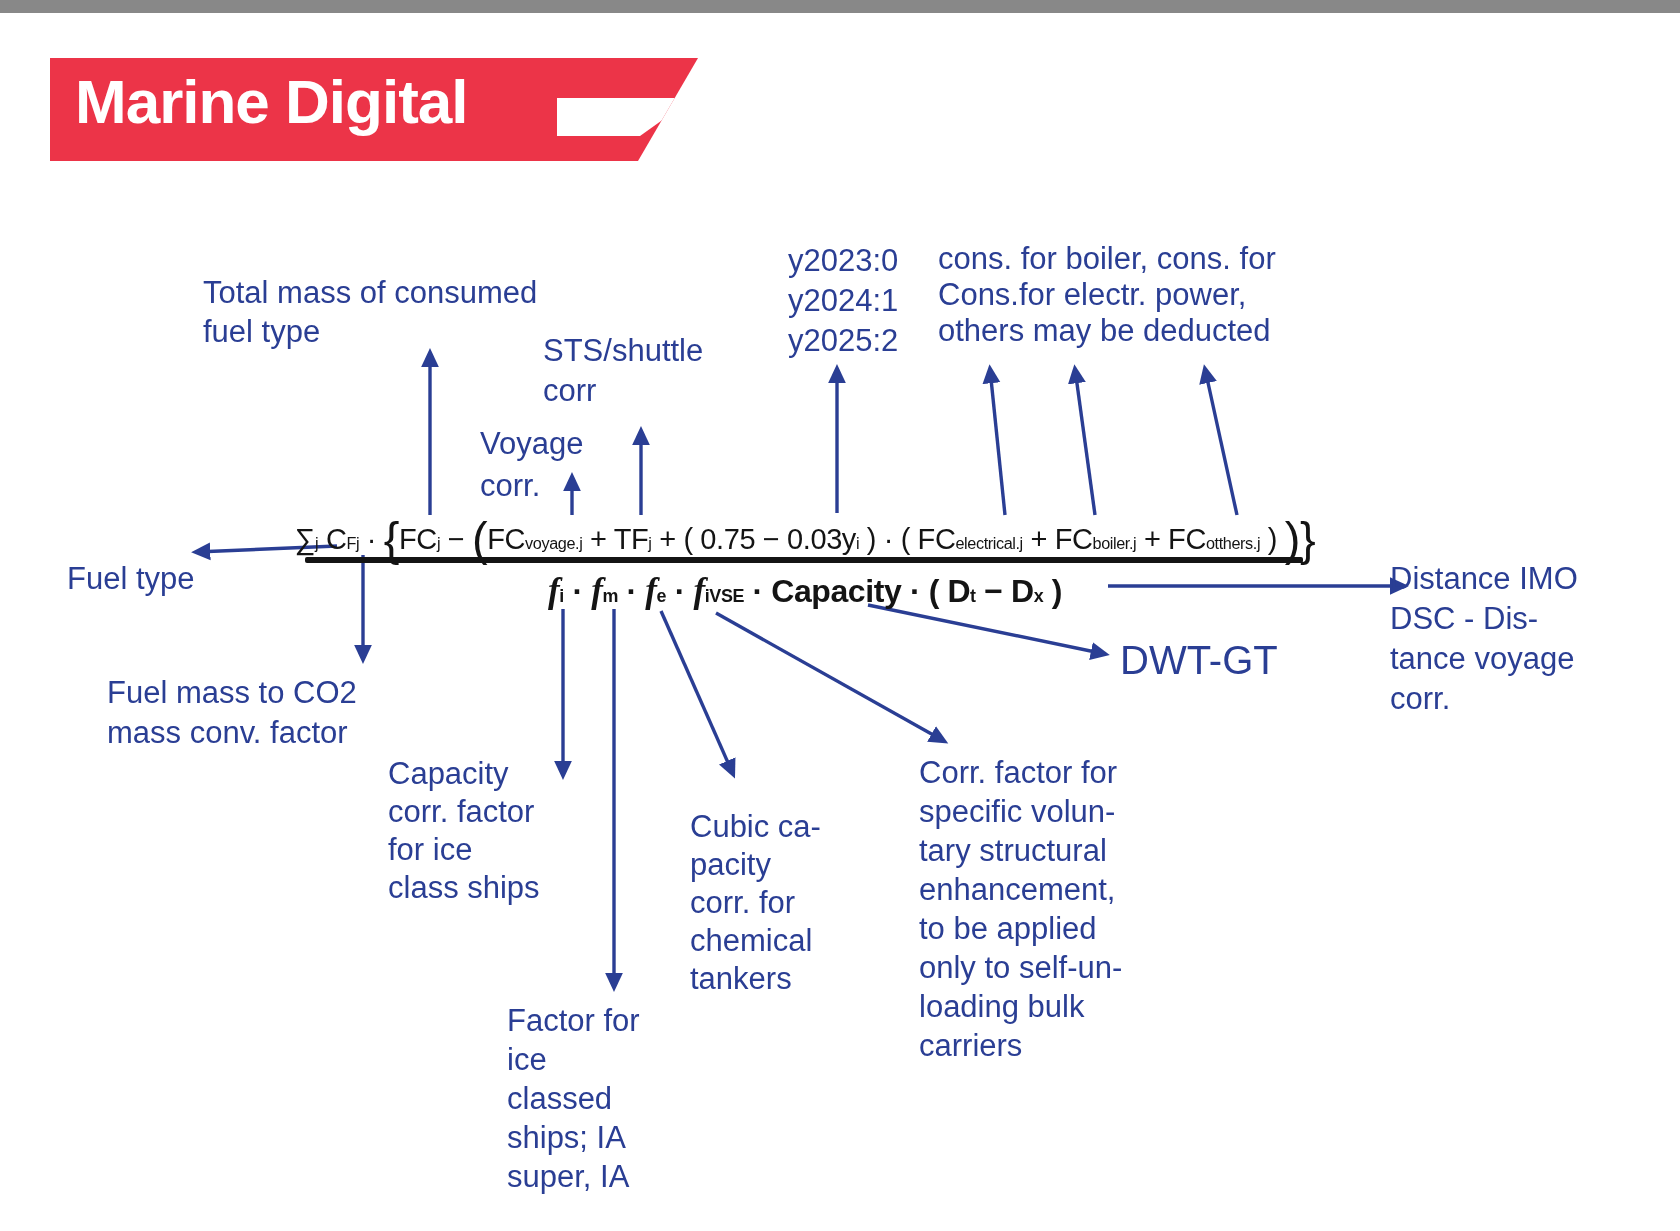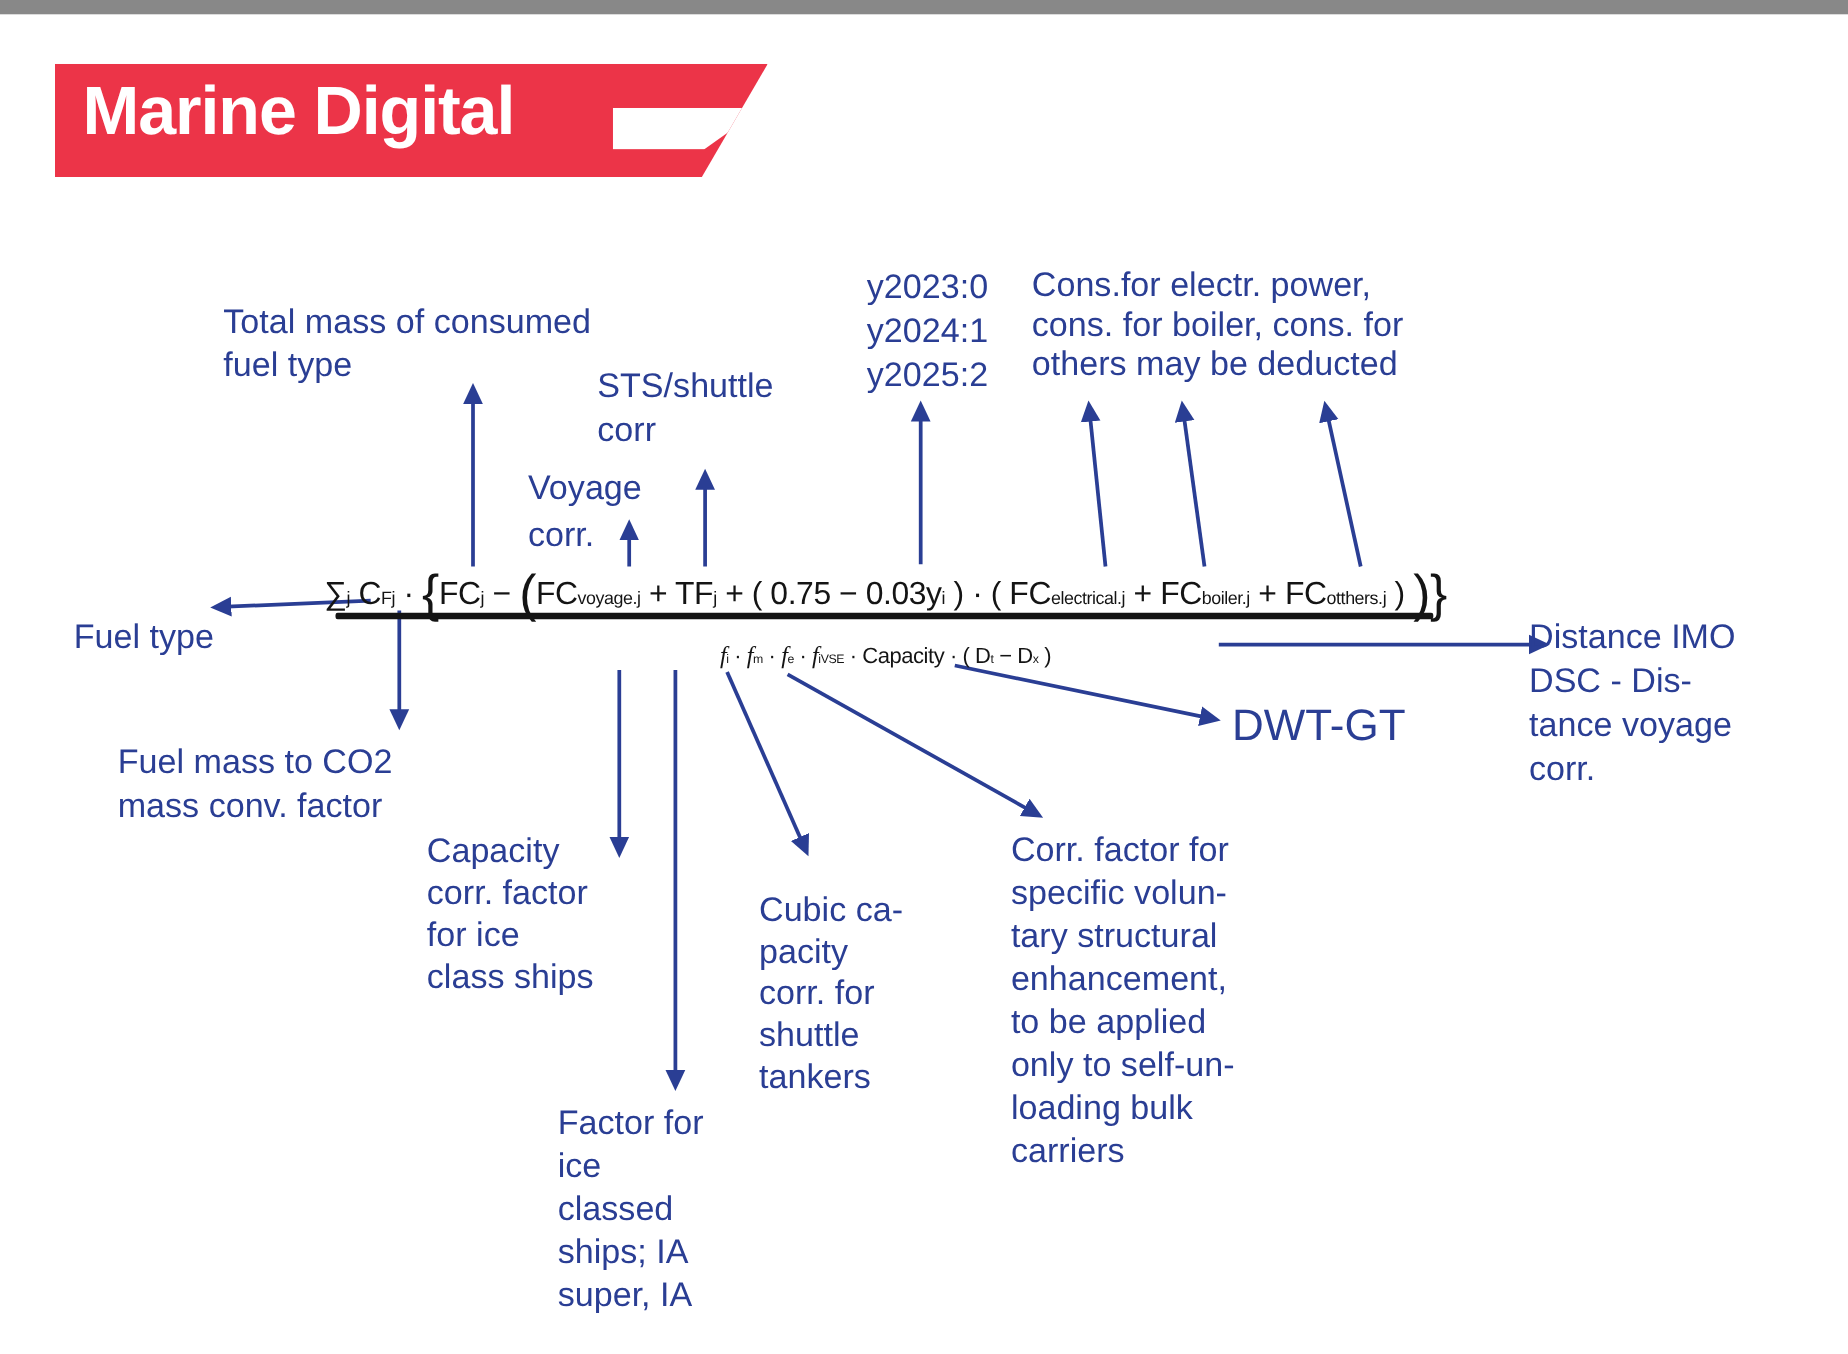--- a/index.html
+++ b/index.html
@@ -25,21 +25,21 @@
     background:var(--logo-text,#fff);
     clip-path:polygon(0 0,100% 0,calc(100% - 53px) 100%,0 100%);
   }
   
   .formula{position:absolute;left:0;top:0;color:var(--formula-black,#141414);}
   .num,.den{
     position:absolute;left:805px;transform:translateX(-50%);
     white-space:nowrap;letter-spacing:-0.4px;
   }
   .num{top:498px;font-size:29px;}
-  .den{top:570px;font-size:20px;}
+  .den{top:558px;font-size:32px;font-weight:bold;}
   .bar{
     position:absolute;left:305px;top:544px;width:998px;height:6px;
     background:var(--formula-black,#141414);border-radius:2px;
   }
   .seg-m{}
   .seg-s{font-size:0.56em;vertical-align:-0.32em;}
   .seg-b{font-size:1.62em;font-weight:400;vertical-align:-0.12em;}
   .seg-f{font-family:"Liberation Serif",serif;font-style:italic;font-size:1.1em;}
   
   .note{
@@ -100,22 +100,22 @@
   <div class="note" style="left:543px;top:318px;line-height:40px;">
       <div>STS/shuttle</div>
       <div>corr</div>
     </div>
   <div class="note" style="left:788px;top:228px;line-height:40px;">
       <div>y2023:0</div>
       <div>y2024:1</div>
       <div>y2025:2</div>
     </div>
   <div class="note" style="left:938px;top:228px;line-height:36px;">
+      <div>cons. for boiler, cons. for</div>
       <div>Cons.for electr. power,</div>
-      <div>cons. for boiler, cons. for</div>
       <div>others may be deducted</div>
     </div>
   <div class="note" style="left:67px;top:546px;">
       <div>Fuel type</div>
     </div>
   <div class="note" style="left:107px;top:660px;line-height:40px;">
       <div>Fuel mass to CO2</div>
       <div>mass conv. factor</div>
     </div>
   <div class="note" style="left:388px;top:742px;line-height:38px;">
@@ -128,21 +128,21 @@
       <div>Factor for</div>
       <div>ice</div>
       <div>classed</div>
       <div>ships; IA</div>
       <div>super, IA</div>
     </div>
   <div class="note" style="left:690px;top:795px;line-height:38px;">
       <div>Cubic ca-</div>
       <div>pacity</div>
       <div>corr. for</div>
-      <div>shuttle</div>
+      <div>chemical</div>
       <div>tankers</div>
     </div>
   <div class="note" style="left:919px;top:740px;">
       <div>Corr. factor for</div>
       <div>specific volun-</div>
       <div>tary structural</div>
       <div>enhancement,</div>
       <div>to be applied</div>
       <div>only to self-un-</div>
       <div>loading bulk</div>

